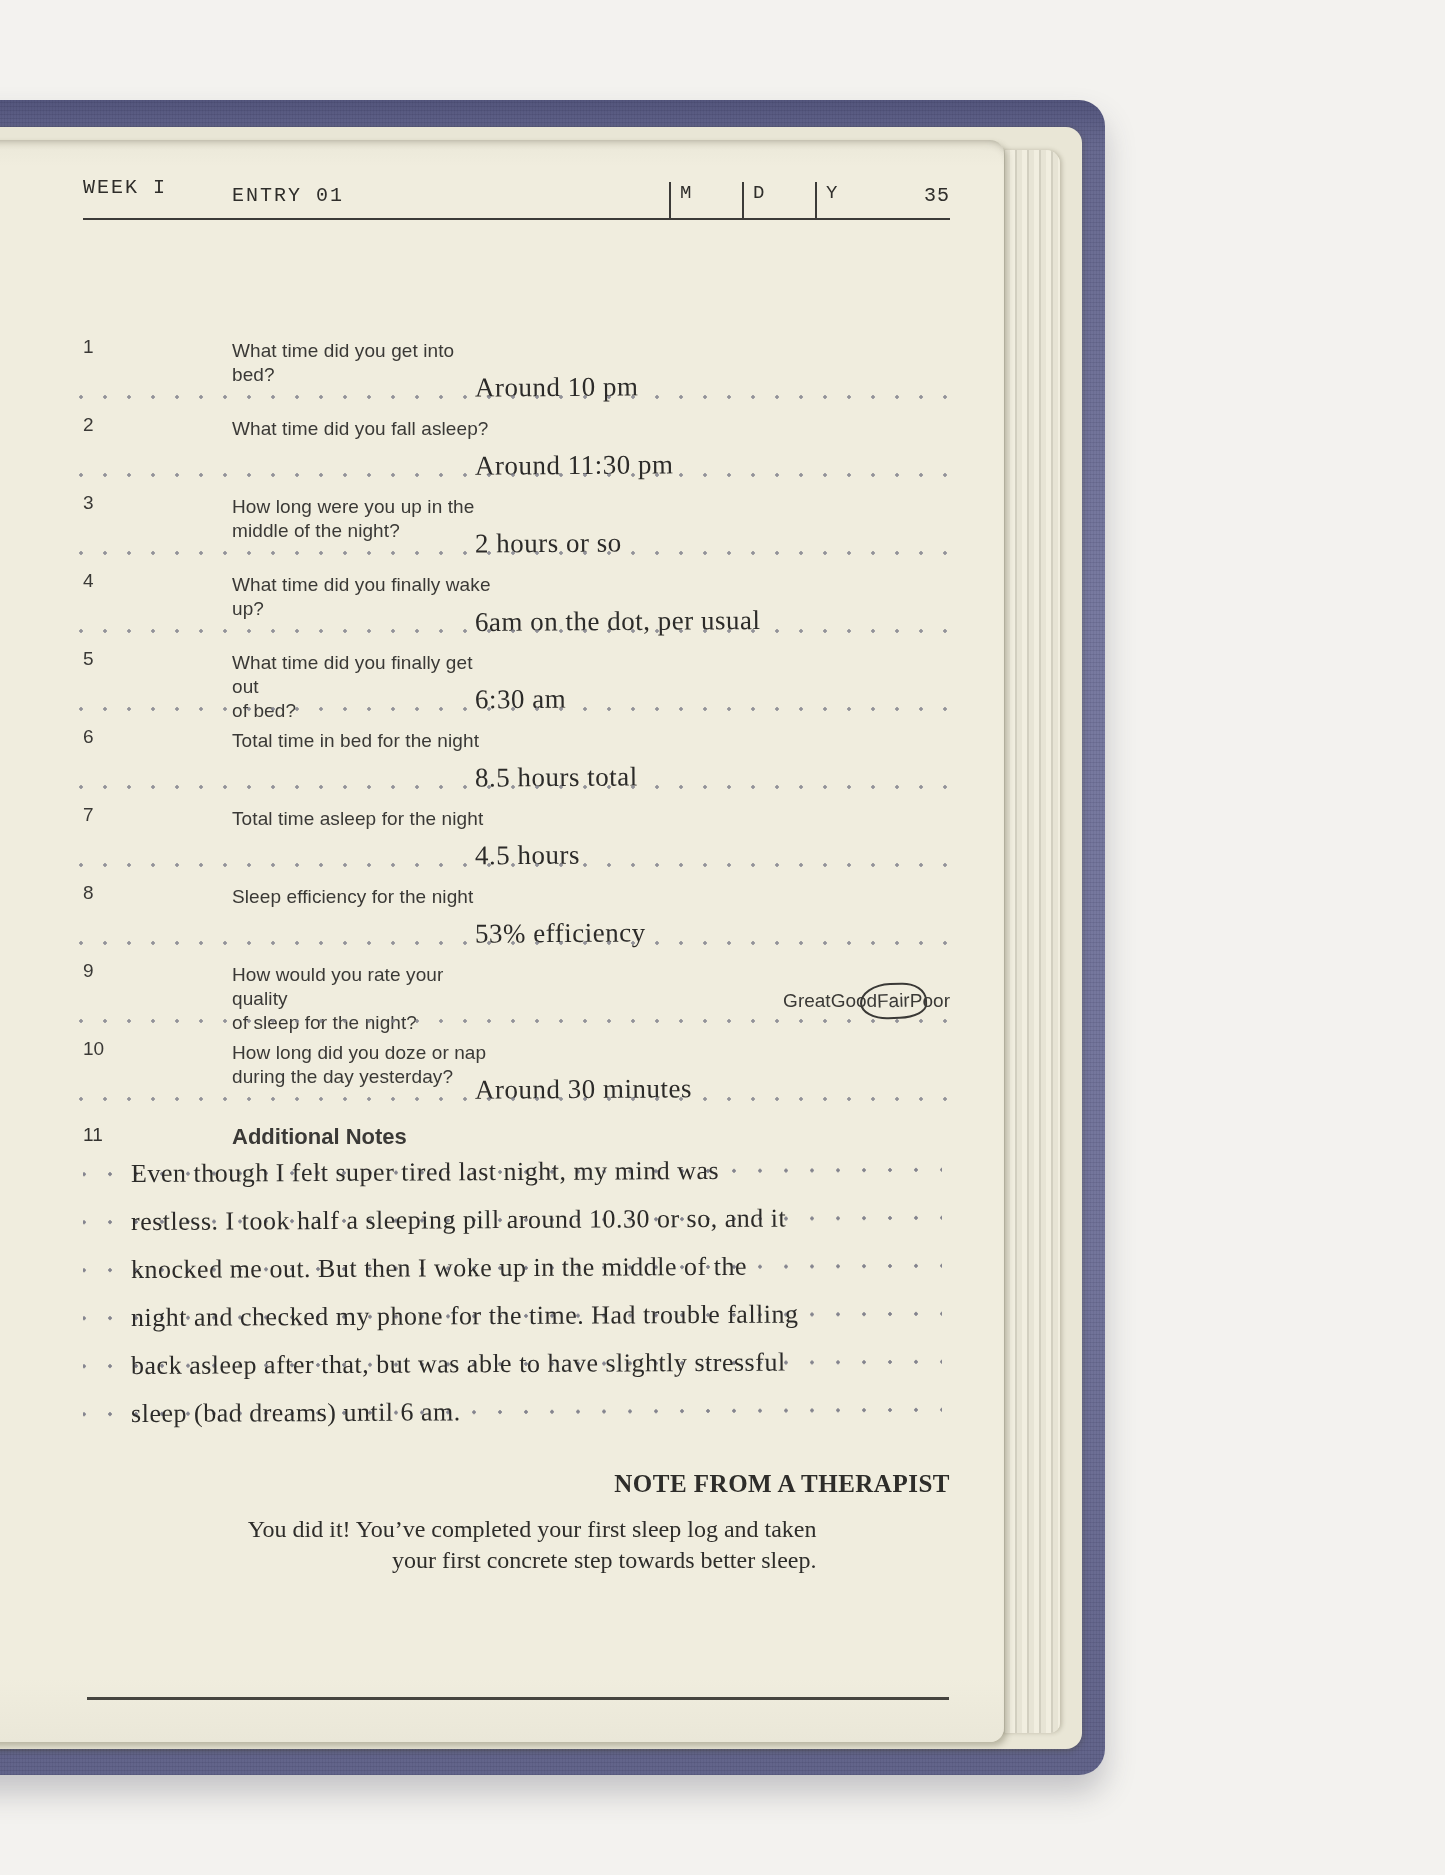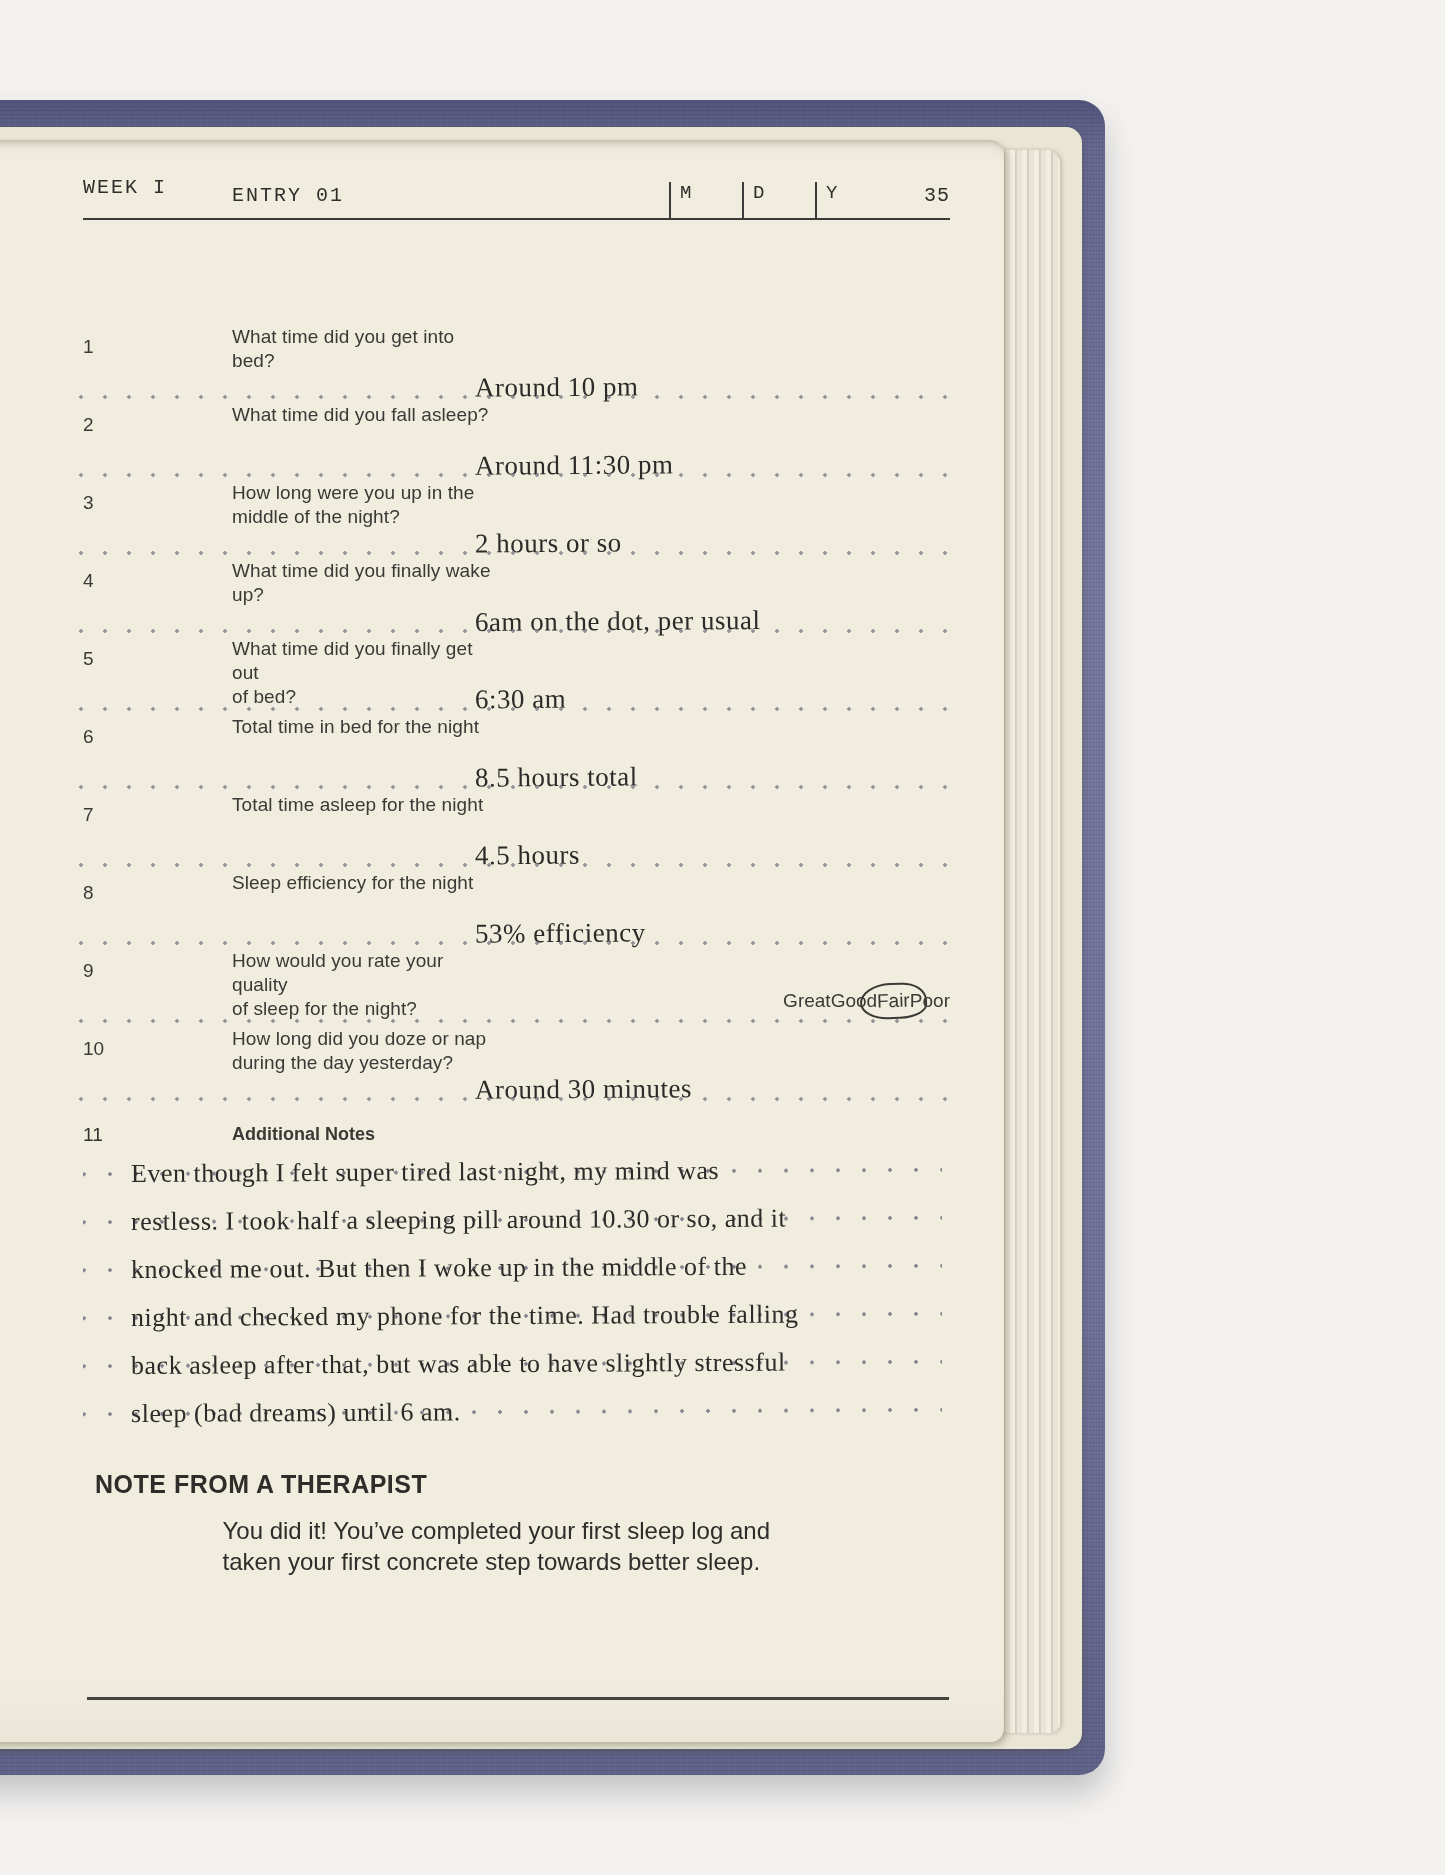--- a/index.html
+++ b/index.html
@@ -43,43 +43,43 @@
   .hdr .wk{position:absolute;top:36px;left:0}
   .hdr .en{position:absolute;top:44px;left:149px}
   .hdr .pn{position:absolute;top:44px;right:0;letter-spacing:1px}
   .tick{position:absolute;top:42px;height:36px;border-left:2px solid #3c3b38;padding-left:9px;font-size:19px}
   .tick.m{left:586px}.tick.d{left:659px}.tick.y{left:732px}
   .rule{position:absolute;top:78px;left:0;width:867px;height:2px;background:#3c3b38}
   
   .qlist{position:absolute;top:182px;left:0;right:0}
   .qrow{position:relative;height:78px}
   .qrow .num{position:absolute;left:0;top:14px;font-size:19px;color:#3a3936}
-  .qrow .q{position:absolute;left:149px;top:3px;width:270px;font-size:19px;line-height:24px;
+  .qrow .q{position:absolute;left:149px;top:17px;width:270px;font-size:19px;line-height:24px;
            font-weight:500;color:#3a3936;letter-spacing:.1px}
   .qrow::after{content:"";position:absolute;left:-14px;right:-6px;bottom:0;height:6px;
     background-image:radial-gradient(circle,var(--dots) 1.5px,transparent 2px);
     background-size:24px 6px;background-repeat:repeat-x;background-position:0 50%;opacity:.85}
   .hand{font-family:cursive;color:var(--hand);letter-spacing:.5px}
   .qrow .ans.hand{position:absolute;left:392px;bottom:-3px;font-size:27px;white-space:nowrap;transform:rotate(-.4deg)}
   .qrow .ans.opts{position:absolute;left:500px;right:0;bottom:12px;display:flex;justify-content:flex-end;
     font-size:19px;font-weight:500;color:#3a3936}
   .circled{border:2px solid #3a3936;border-radius:55% 45% 50% 50%/65% 60% 45% 55%;
     padding:5px 15px;margin:-7px -17px;transform:rotate(-2deg)}
   
   .notes{position:absolute;top:962px;left:0;right:8px}
   .notes .nhdr{position:relative;height:46px}
   .notes .nhdr .num{position:absolute;left:0;top:22px;font-size:19px}
-  .notes .nhdr .nl{position:absolute;left:149px;top:22px;font-size:18px;font-weight:700;color:#3a3936}
+  .notes .nhdr .nl{position:absolute;left:149px;top:22px;font-size:22px;font-weight:700;color:#3a3936}
   .nline{position:relative;height:48px;font-size:26px;line-height:48px;white-space:nowrap;
     padding-left:48px;transform:rotate(-.3deg);
     background-image:radial-gradient(circle,var(--dots) 1.5px,transparent 2px);
     background-size:26px 48px;background-repeat:repeat-x;background-position:-12px 76%}
   
-  .therapist{position:absolute;top:1330px;left:12px;right:0;text-align:left;
-    font-family:Liberation Sans, sans-serif;color:#2e2d2a}
+  .therapist{position:absolute;top:1330px;left:0;right:0;text-align:right;
+    font-family:Liberation Serif, serif;color:#2e2d2a}
   .therapist h2{font-size:25px;font-weight:600;letter-spacing:.5px}
   .therapist p{margin:16px auto 0;width:600px;font-size:24px;line-height:31px}
   .bottom-rule{position:absolute;top:1557px;left:4px;width:862px;height:2.5px;background:#45443f}
 </style>
 </head>
 <body>
 
 <div class="cover"></div>
 <div class="under-sheet"></div>
 <div class="page-stack"></div>

